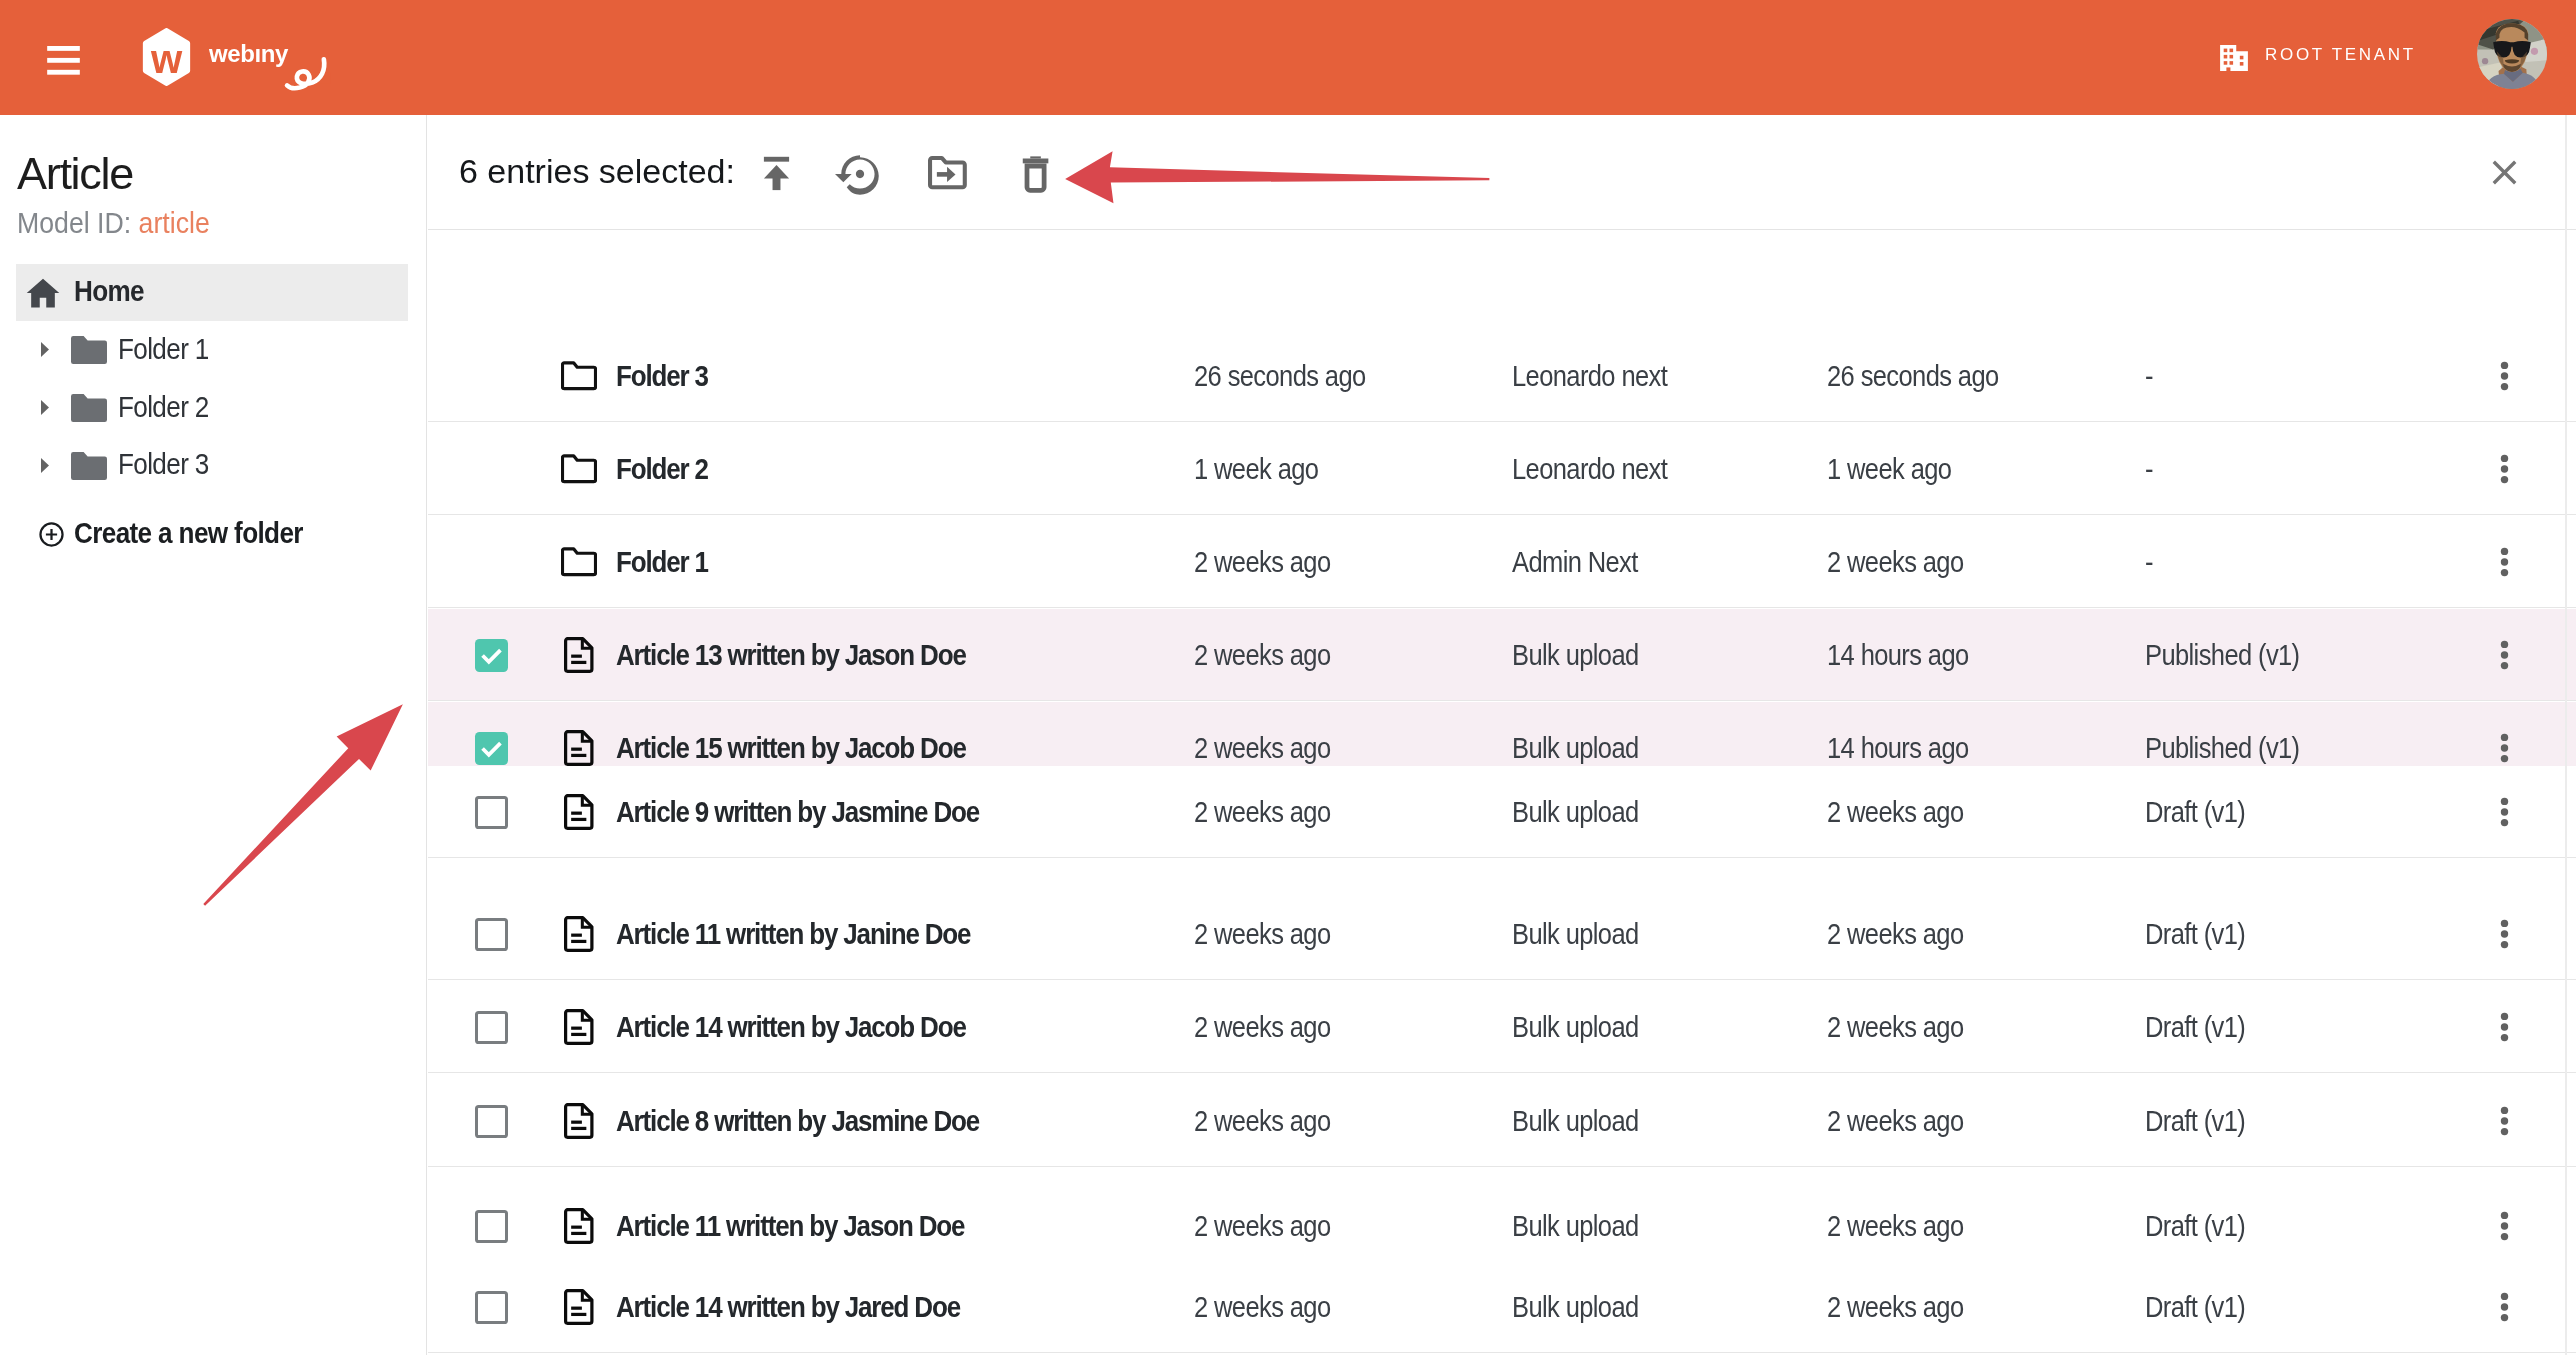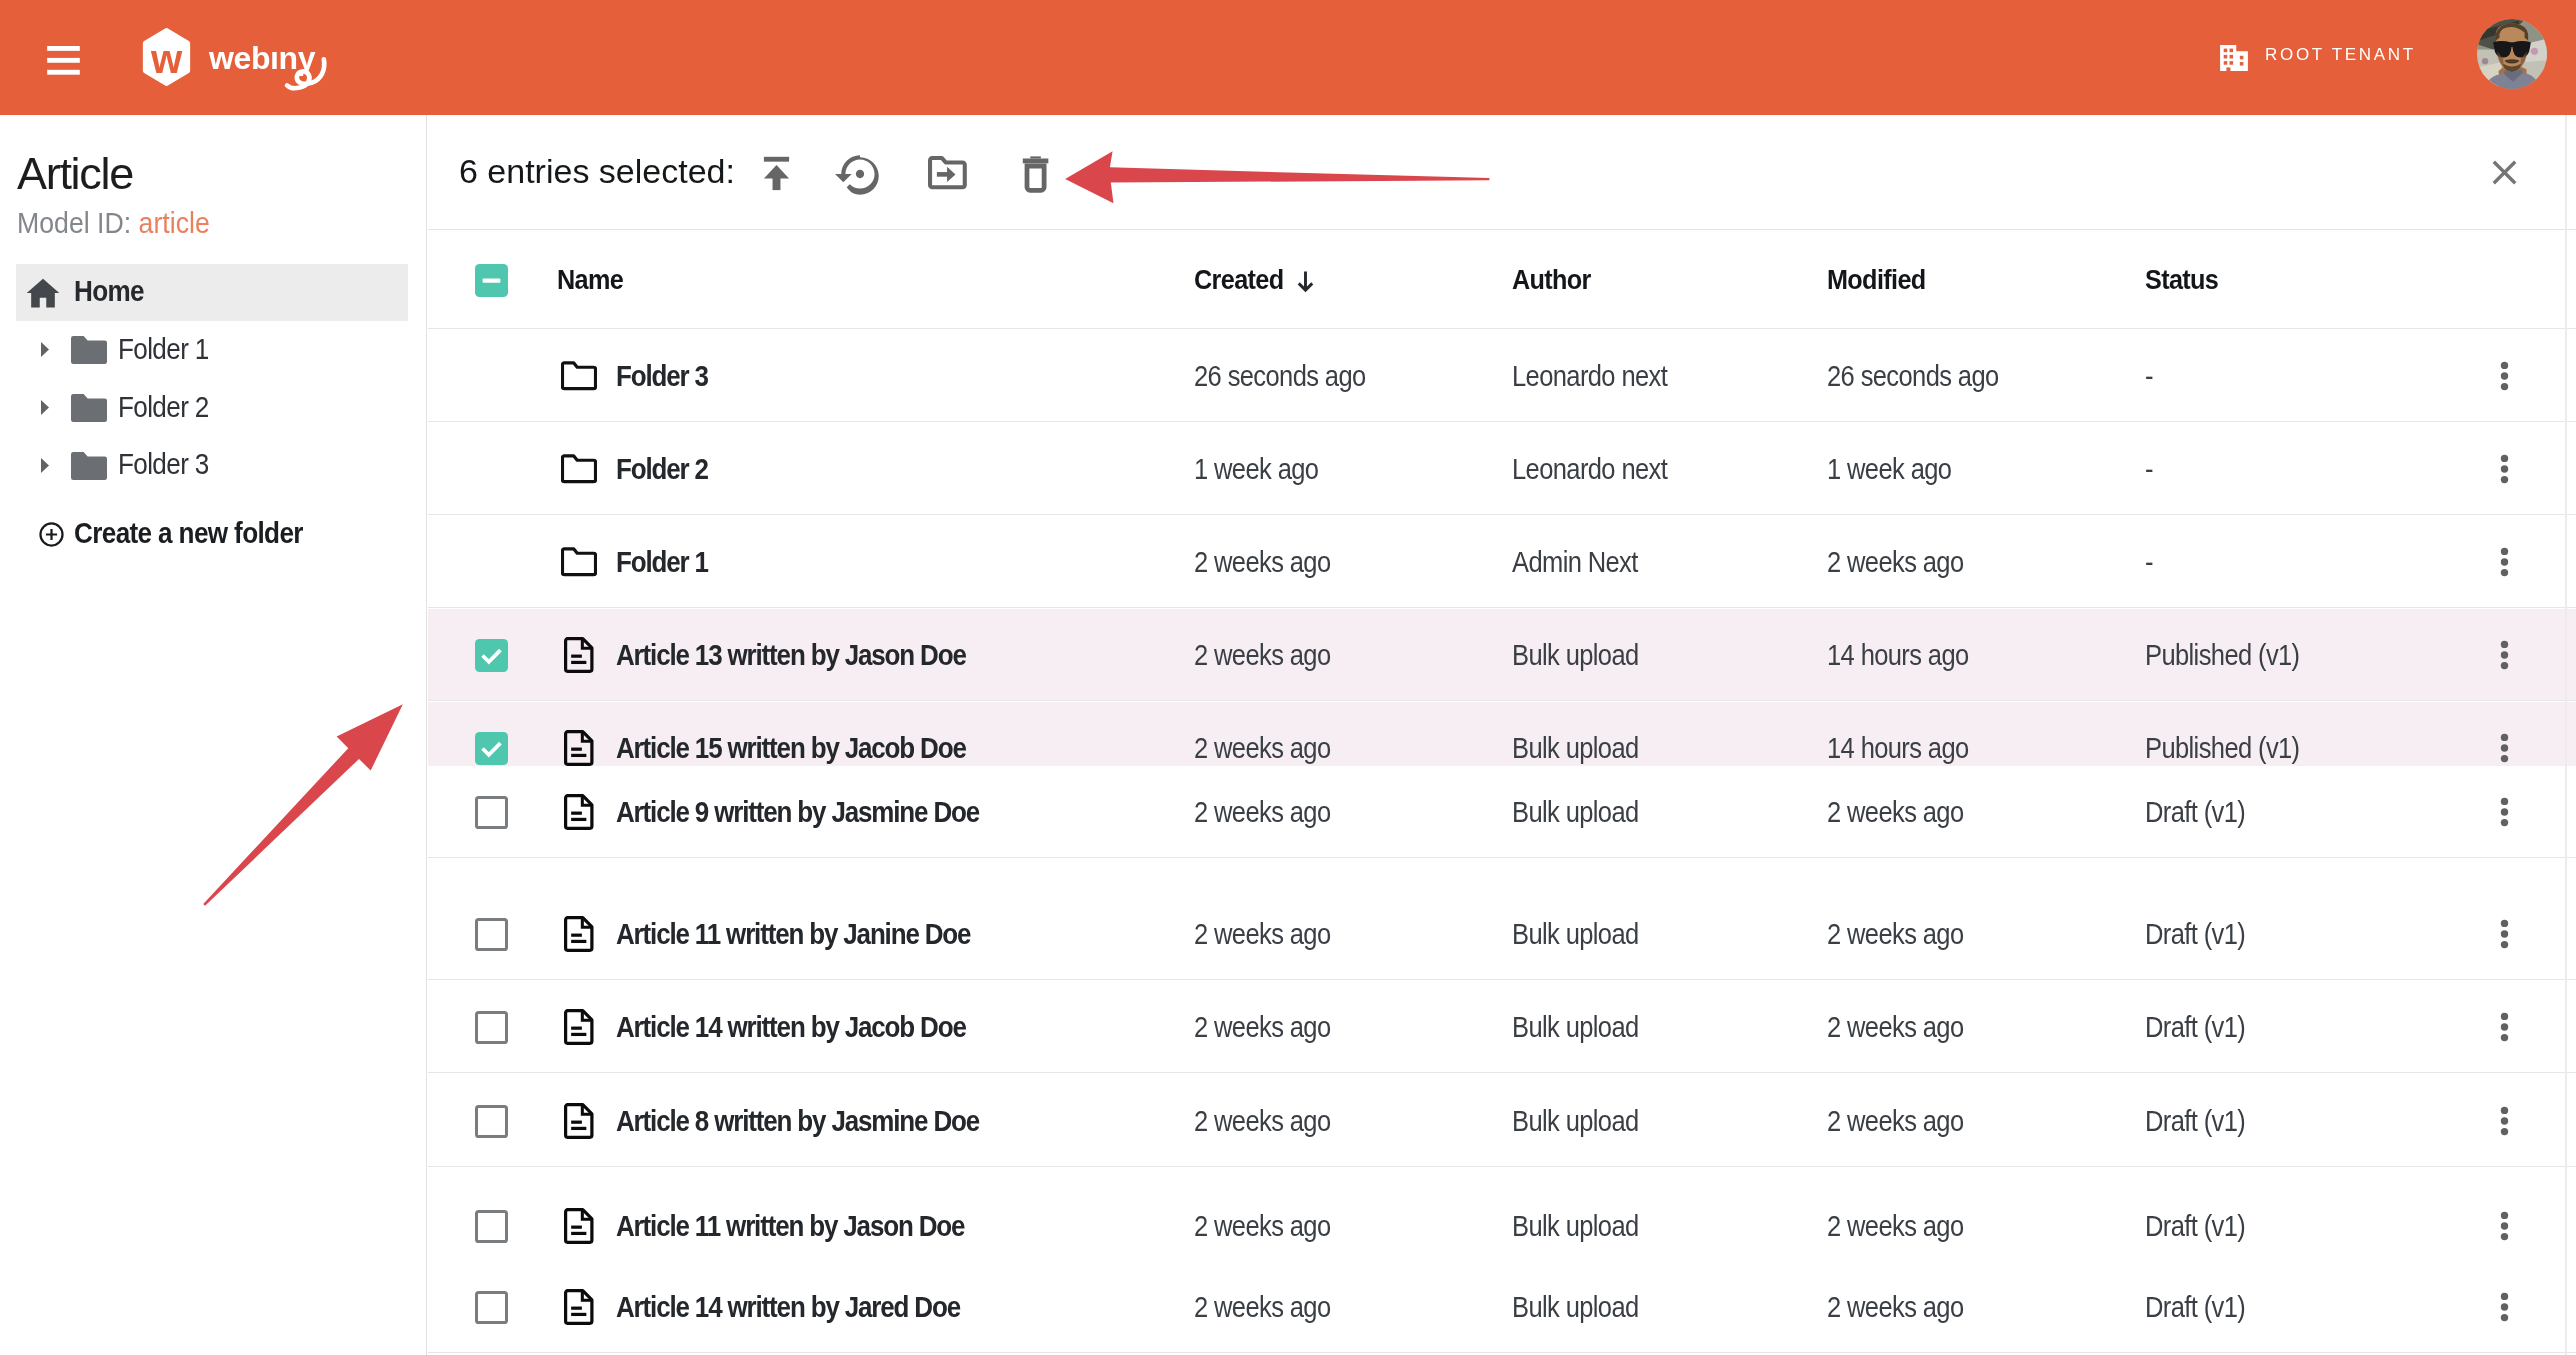--- a/index.html
+++ b/index.html
@@ -33,21 +33,21 @@
   <svg class="abs" style="left:47px;top:46px" width="33" height="30" viewBox="0 0 37 34">
     <rect x="0" y="0" width="37" height="5.5" fill="#fff"></rect>
     <rect x="0" y="13.5" width="37" height="5.5" fill="#fff"></rect>
     <rect x="0" y="27" width="37" height="5.5" fill="#fff"></rect>
   </svg>
 
   <svg class="abs" style="left:141px;top:28px" width="51" height="58" viewBox="0 0 57 65">
     <path d="M28.5 3 L52 17.2 L52 47.8 L28.5 62 L5 47.8 L5 17.2 Z" fill="#fff" stroke="#fff" stroke-width="6" stroke-linejoin="round"></path>
     <text x="28.5" y="50" text-anchor="middle" font-family="Liberation Sans, sans-serif" font-weight="bold" font-size="45" fill="#e5603a">w</text>
   </svg>
-  <div class="abs" style="left:209px;top:40px;font-size:32px;font-weight:bold;color:#fff;letter-spacing:-0.4px">webıny</div>
+  <div class="abs" style="left:209px;top:40px;font-size:24px;font-weight:bold;color:#fff;letter-spacing:-0.4px">webıny</div>
   <svg class="abs" style="left:269px;top:36px" width="81" height="70" viewBox="0 0 90 78">
     <rect x="38" y="41" width="30" height="12" fill="#e5603a"></rect>
     <path d="M61 26 C63 38 58 48 48 52 C38 55.5 30 52 31 45 C32 38.5 41 37.5 44 43 C47 48.5 43 55 34 57.5 C28 59 23 58 20 55" stroke="#fff" stroke-width="5.2" fill="none" stroke-linecap="round"></path>
   </svg>
 
   <svg class="abs" style="left:2220px;top:45px" width="28" height="26" viewBox="0 0 31 29">
     <path d="M0 0 H18 V29 H0 Z M18 7 H31 V29 H18 Z" fill="#fff"></path>
     <g fill="#e5603a">
       <rect x="4" y="4" width="4" height="4"></rect>
         <rect x="10.5" y="4" width="4" height="4"></rect>
@@ -158,35 +158,20 @@
     <svg class="abs" style="left:593px;top:38px" width="30" height="41" viewBox="0 0 34 46">
       <path d="M10.5 6 V3.6 H22.5 V6 Z" fill="#666"></path>
       <rect x="2" y="6" width="29" height="5.5" fill="#666"></rect>
       <path d="M6.8 14.5 H26.2 V38.5 A3.5 3.5 0 0 1 22.7 42 H10.3 A3.5 3.5 0 0 1 6.8 38.5 Z" fill="none" stroke="#666" stroke-width="5.4"></path>
     </svg>
 
     <svg class="abs" style="left:2064px;top:45px" width="25" height="25" viewBox="0 0 28 28">
       <path d="M2 2 L26 26 M26 2 L2 26" stroke="#757575" stroke-width="3.8" fill="none"></path>
     </svg>
   </div>
-  <div class="thead">
-    <div class="cb on" style="left:47px;top:34px">
-        <svg width="33" height="33" viewBox="0 0 37 37" style="position:absolute;left:0;top:0">
-          <rect x="8.5" y="16.3" width="20" height="4.6" rx="1" fill="#fff"></rect>
-        </svg>
-      </div>
-    <div class="abs chead" style="left:129px;top:34px">Name</div>
-    <div class="abs chead" style="left:766px;top:34px">Created</div>
-    <svg class="abs" style="left:865px;top:38px" width="25" height="27" viewBox="0 0 24 24">
-        <path d="M12 2.5 V20 M5.5 13.8 L12 20.3 L18.5 13.8" stroke="#26292d" stroke-width="2.8" fill="none"></path>
-      </svg>
-    <div class="abs chead" style="left:1084px;top:34px">Author</div>
-    <div class="abs chead" style="left:1399px;top:34px">Modified</div>
-    <div class="abs chead" style="left:1717px;top:34px">Status</div>
-  </div>
   <div class="row" style="top:215px">
       <svg class="abs" style="left:133px;top:31px" width="36" height="29.5" viewBox="0 0 40 33">
         <path d="M3.5 2 H14 L18 7 H36.5 A2 2 0 0 1 38.5 9 V29 A2 2 0 0 1 36.5 31 H3.5 A2 2 0 0 1 1.5 29 V4 A2 2 0 0 1 3.5 2 Z" fill="none" stroke="#111" stroke-width="3.6" stroke-linejoin="round"></path>
       </svg>
       <div class="cell cname" style="left:188px">Folder 3</div>
       <div class="cell" style="left:766px">26 seconds ago</div>
       <div class="cell" style="left:1084px">Leonardo next</div>
       <div class="cell" style="left:1399px">26 seconds ago</div>
       <div class="cell" style="left:1717px">-</div>
       <svg class="kebab" width="9" height="30" viewBox="0 0 10 34">

